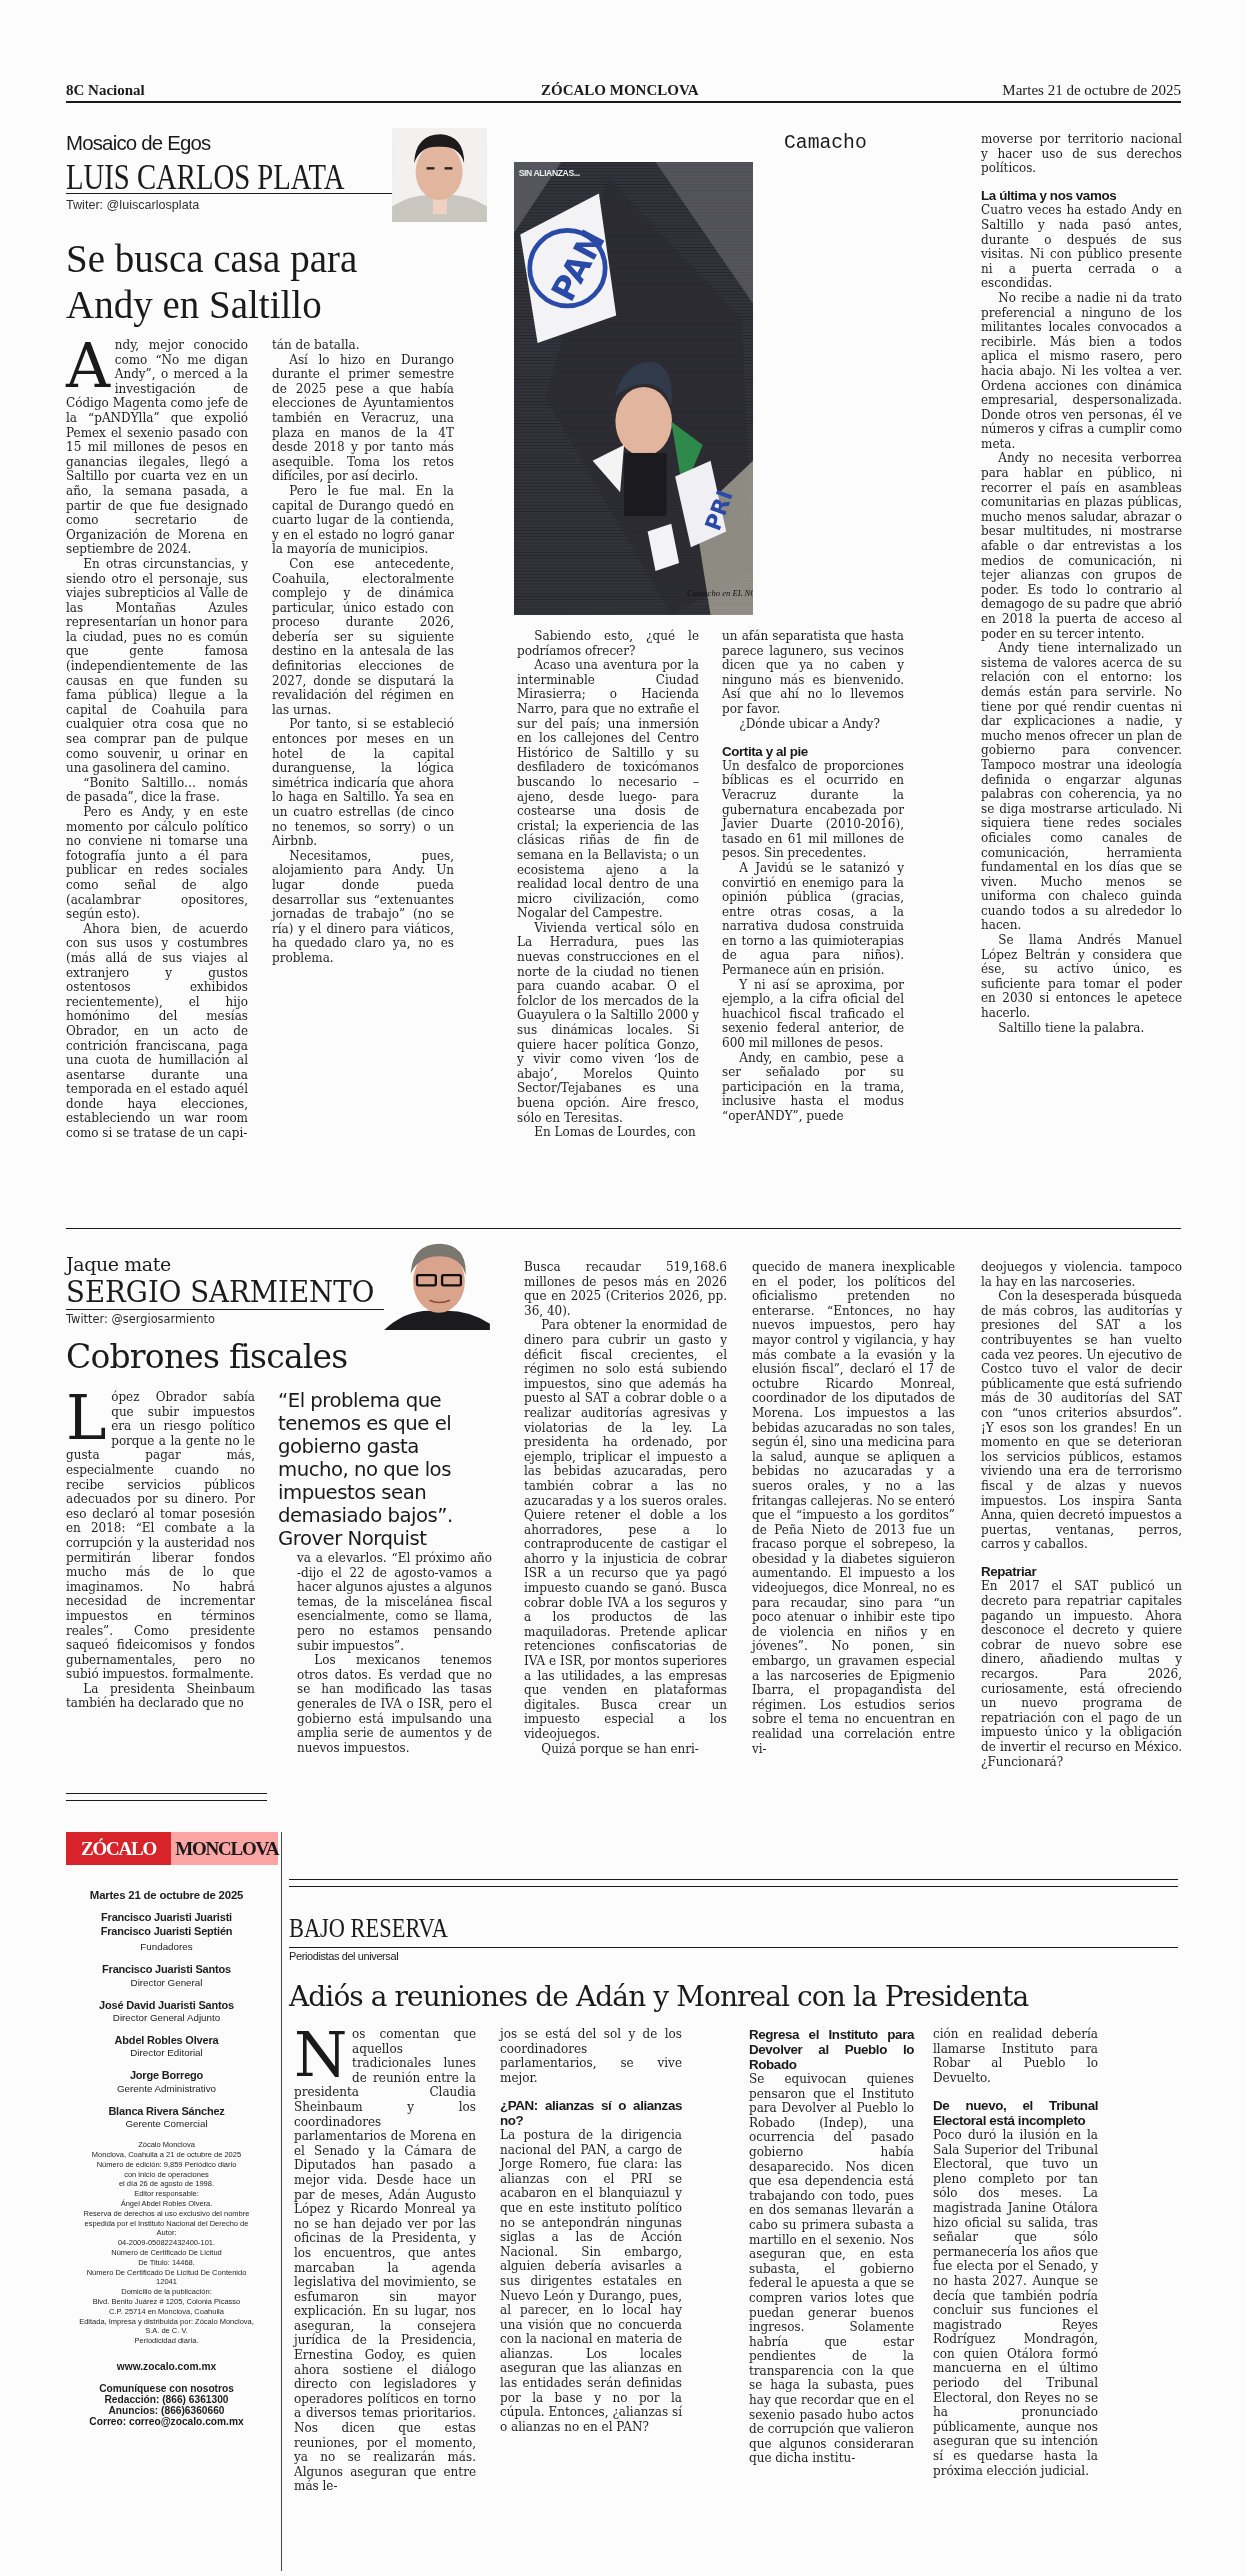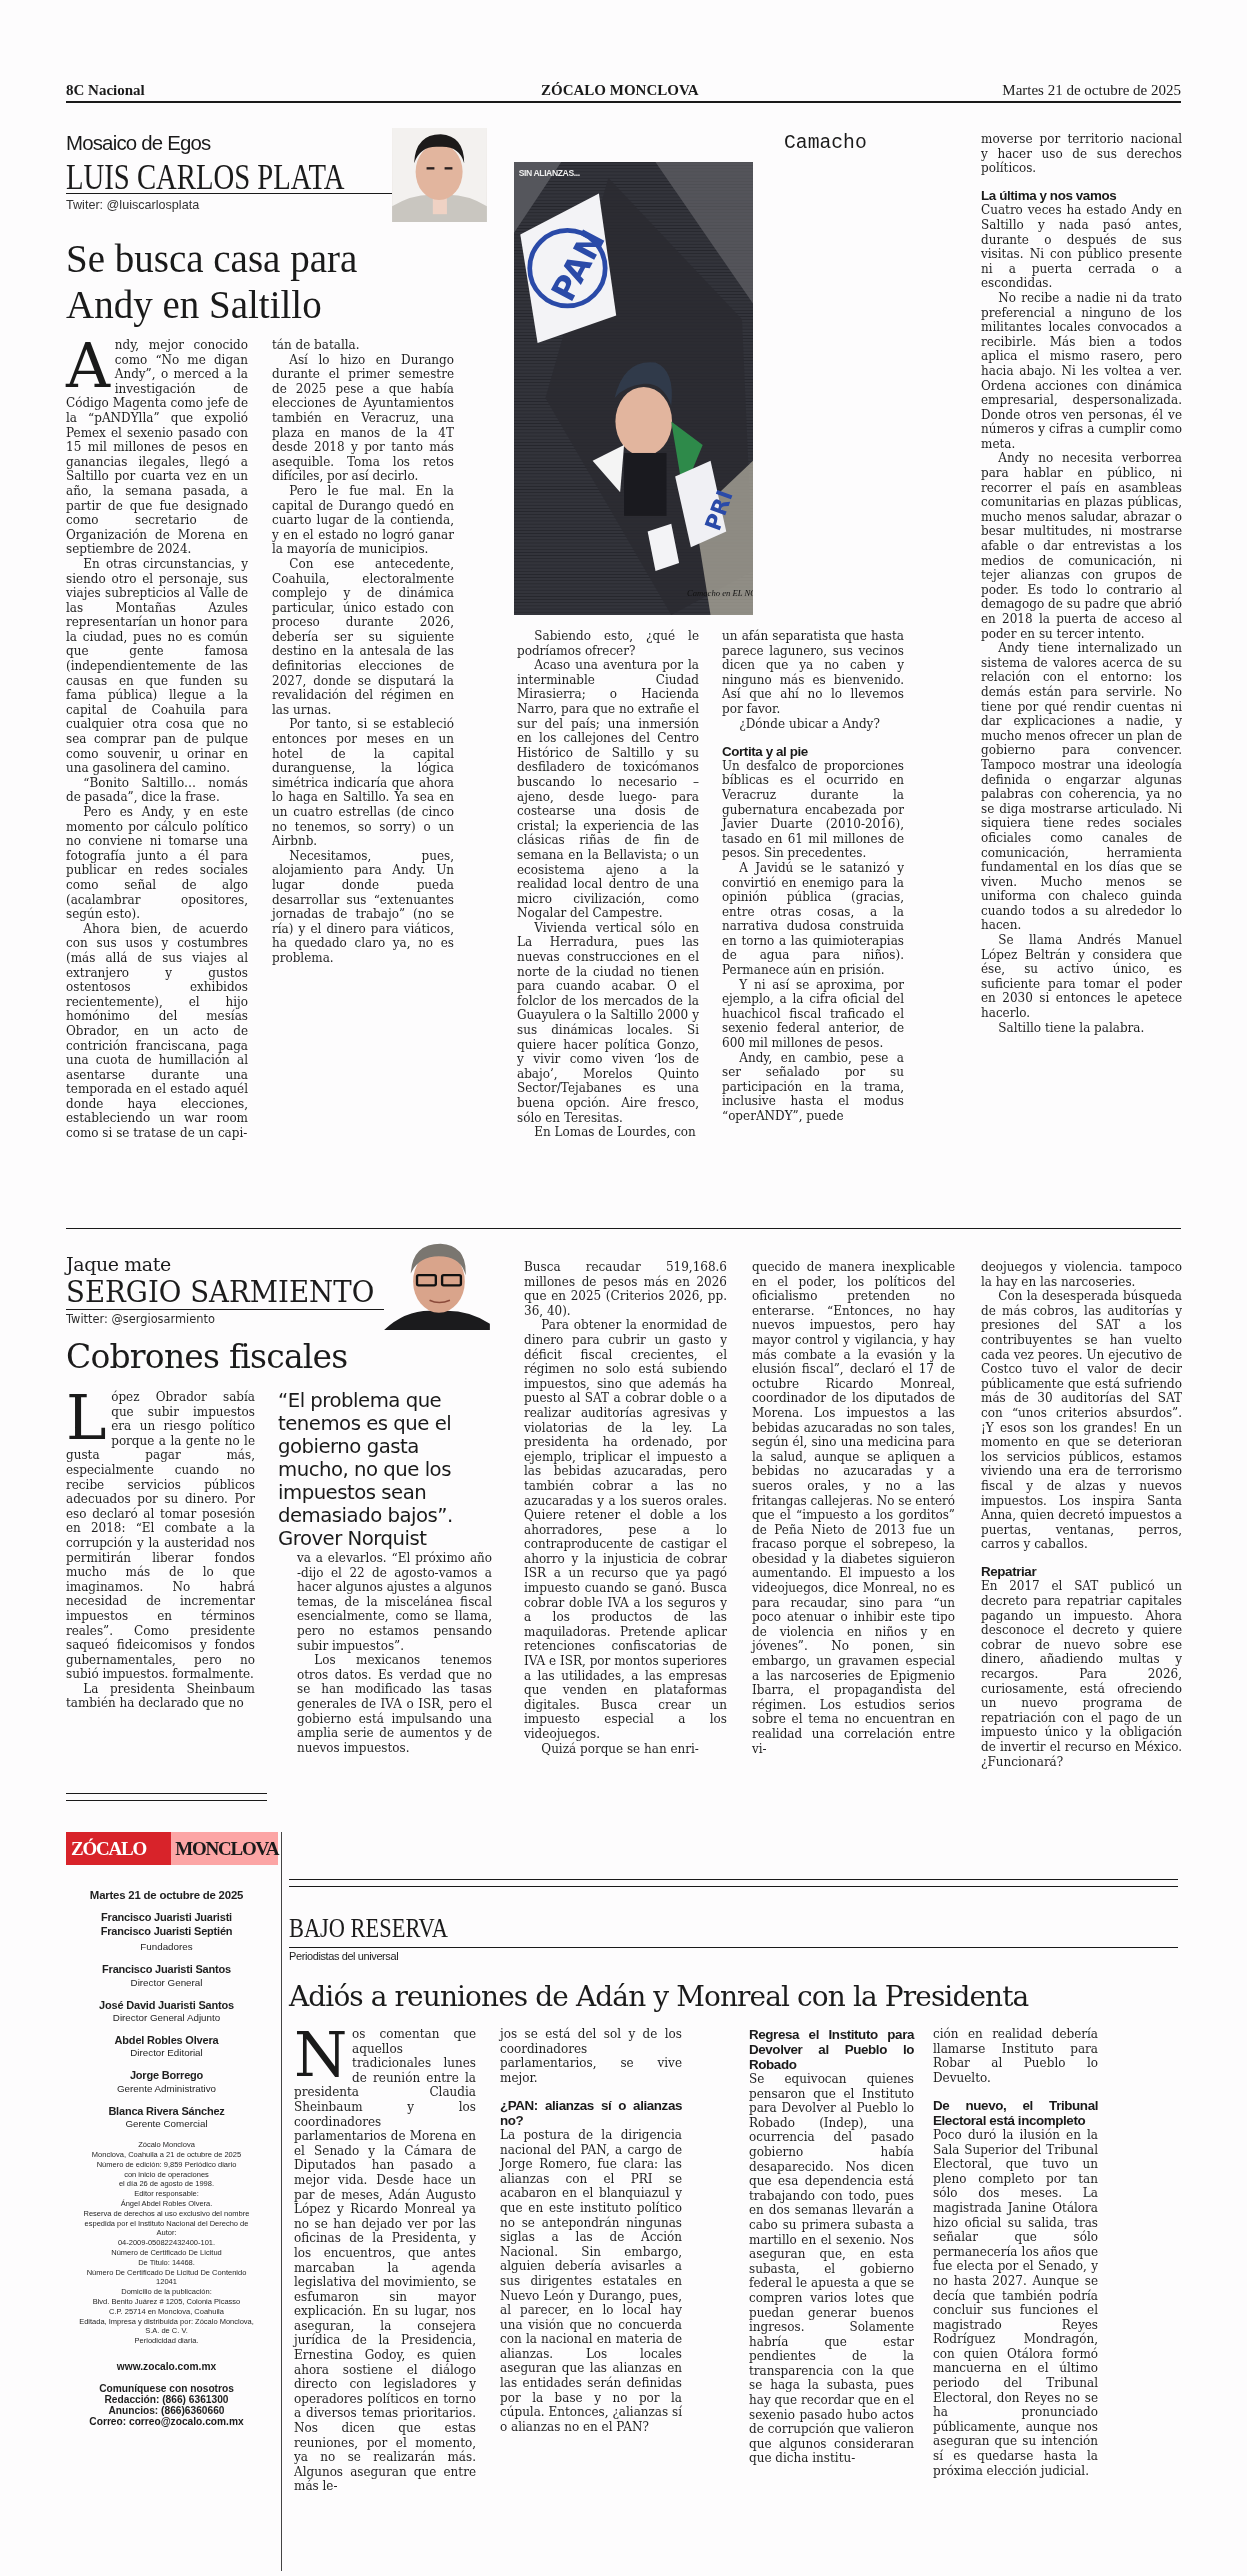--- a/index.html
+++ b/index.html
@@ -194,21 +194,21 @@
 </section>
 
 <div class="abs rule" style="left:66px; top:1793px; width:201px; height:1.2px;"></div>
 <div class="abs rule" style="left:66px; top:1800px; width:201px; height:1.2px;"></div>
 <div class="abs rule" style="left:289px; top:1879px; width:889px; height:1.2px;"></div>
 <div class="abs rule" style="left:289px; top:1886px; width:889px; height:1.2px;"></div>
 <div class="abs" style="left:281px; top:1832px; width:1.2px; height:739px; background:#444;"></div>
 
 <aside class="abs staff" style="left:66px; top:1832px; width:201px;">
   <div style="display:flex; height:33px; font-family:'Liberation Serif',serif; font-weight:bold; font-size:19px; letter-spacing:-1.2px;">
-    <div style="flex:0 0 52%; background:#d8232a; color:#fff; display:flex; align-items:center; padding-left:5px;">ZÓCALO</div>
+    <div style="flex:0 0 52%; background:#d8232a; color:#fff; display:flex; align-items:center; padding-left:15px;">ZÓCALO</div>
     <div style="flex:1; background:#fca5a5; color:#1a1a1a; display:flex; align-items:center; padding-left:4.7px;">MONCLOVA</div>
   </div>
   <div class="nm" style="margin-top:23.6px; font-size:11.4px;">Martes 21 de octubre de 2025</div>
   <div class="nm" style="margin-top:9.4px;">Francisco Juaristi Juaristi</div>
   <div class="nm">Francisco Juaristi Septién</div>
   <div class="rl" style="margin-top:3.1px;">Fundadores</div>
   <div class="nm">Francisco Juaristi Santos</div>
   <div class="rl">Director General</div>
   <div class="nm">José David Juaristi Santos</div>
   <div class="rl">Director General Adjunto</div>

